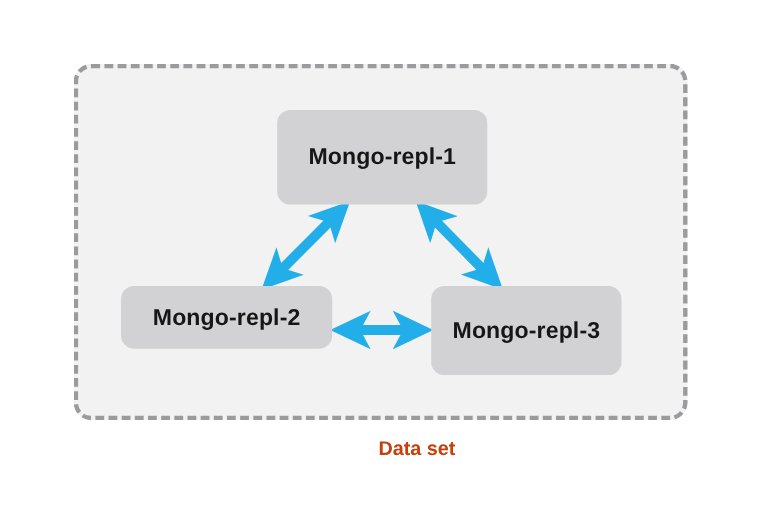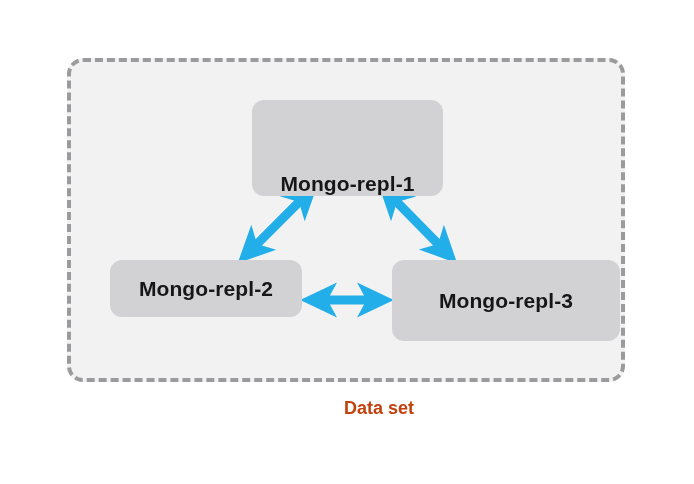--- a/index.html
+++ b/index.html
@@ -44,33 +44,32 @@
     font-size: 21px;
     font-weight: 600;
     letter-spacing: 0.1px;
     font-family: "Liberation Sans", sans-serif;
     white-space: nowrap;
   }
   #node-repl-1 {
     left: 252px;
     top: 100px;
     width: 191px;
-    height: 96px;
-    align-items: flex-end;
+    height: 86px;
   }
   #node-repl-2 {
     left: 110px;
     top: 260px;
     width: 192px;
     height: 57px;
   }
   #node-repl-3 {
     left: 392px;
     top: 260px;
-    width: 228px;
+    width: 173px;
     height: 81px;
   }
   
   #arrow-layer {
     position: absolute;
     left: 0;
     top: 0;
     width: 694px;
     height: 484px;
     pointer-events: none;

